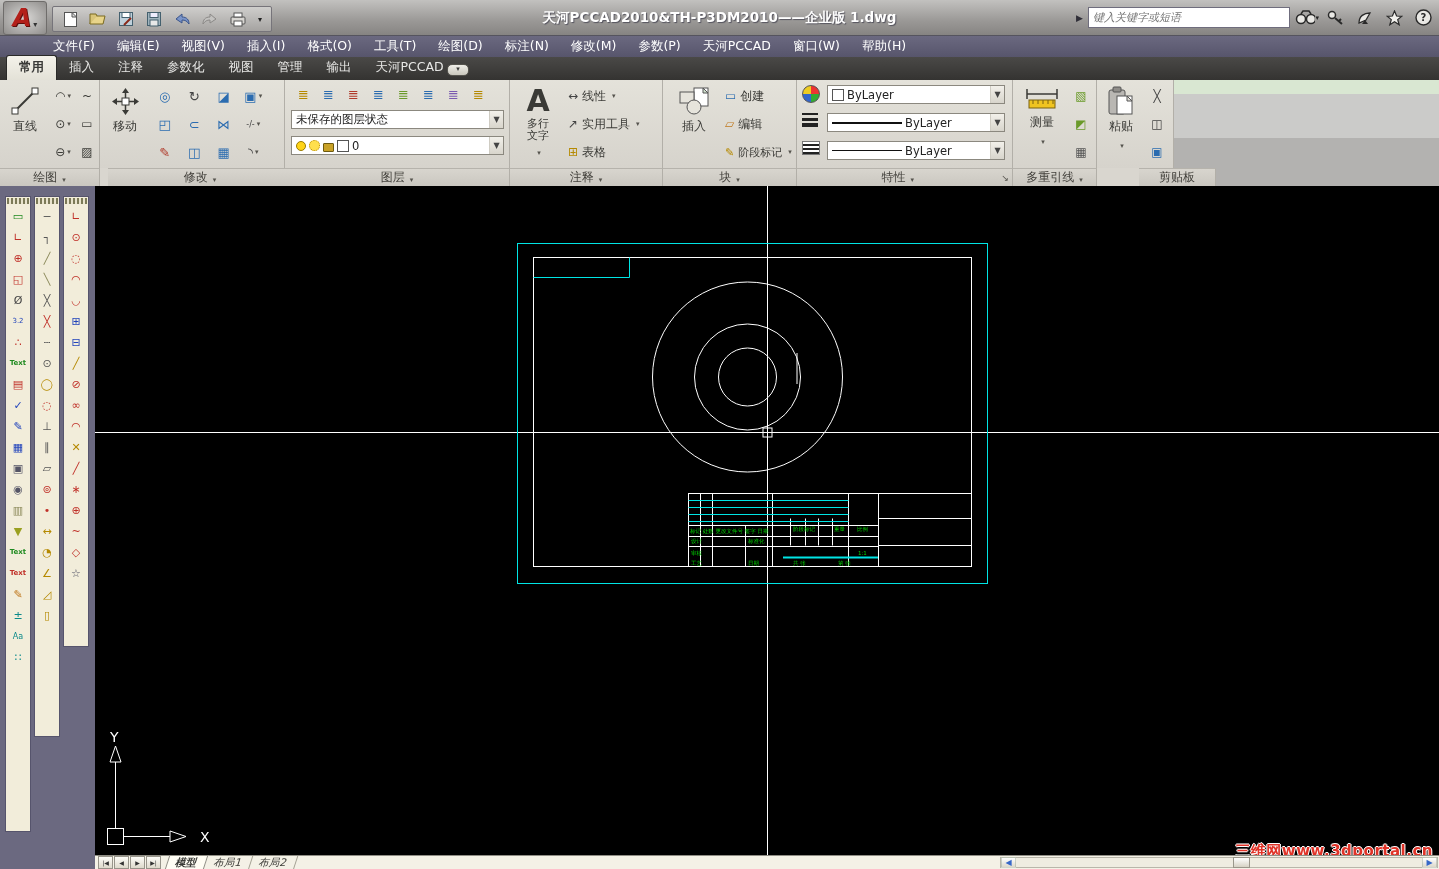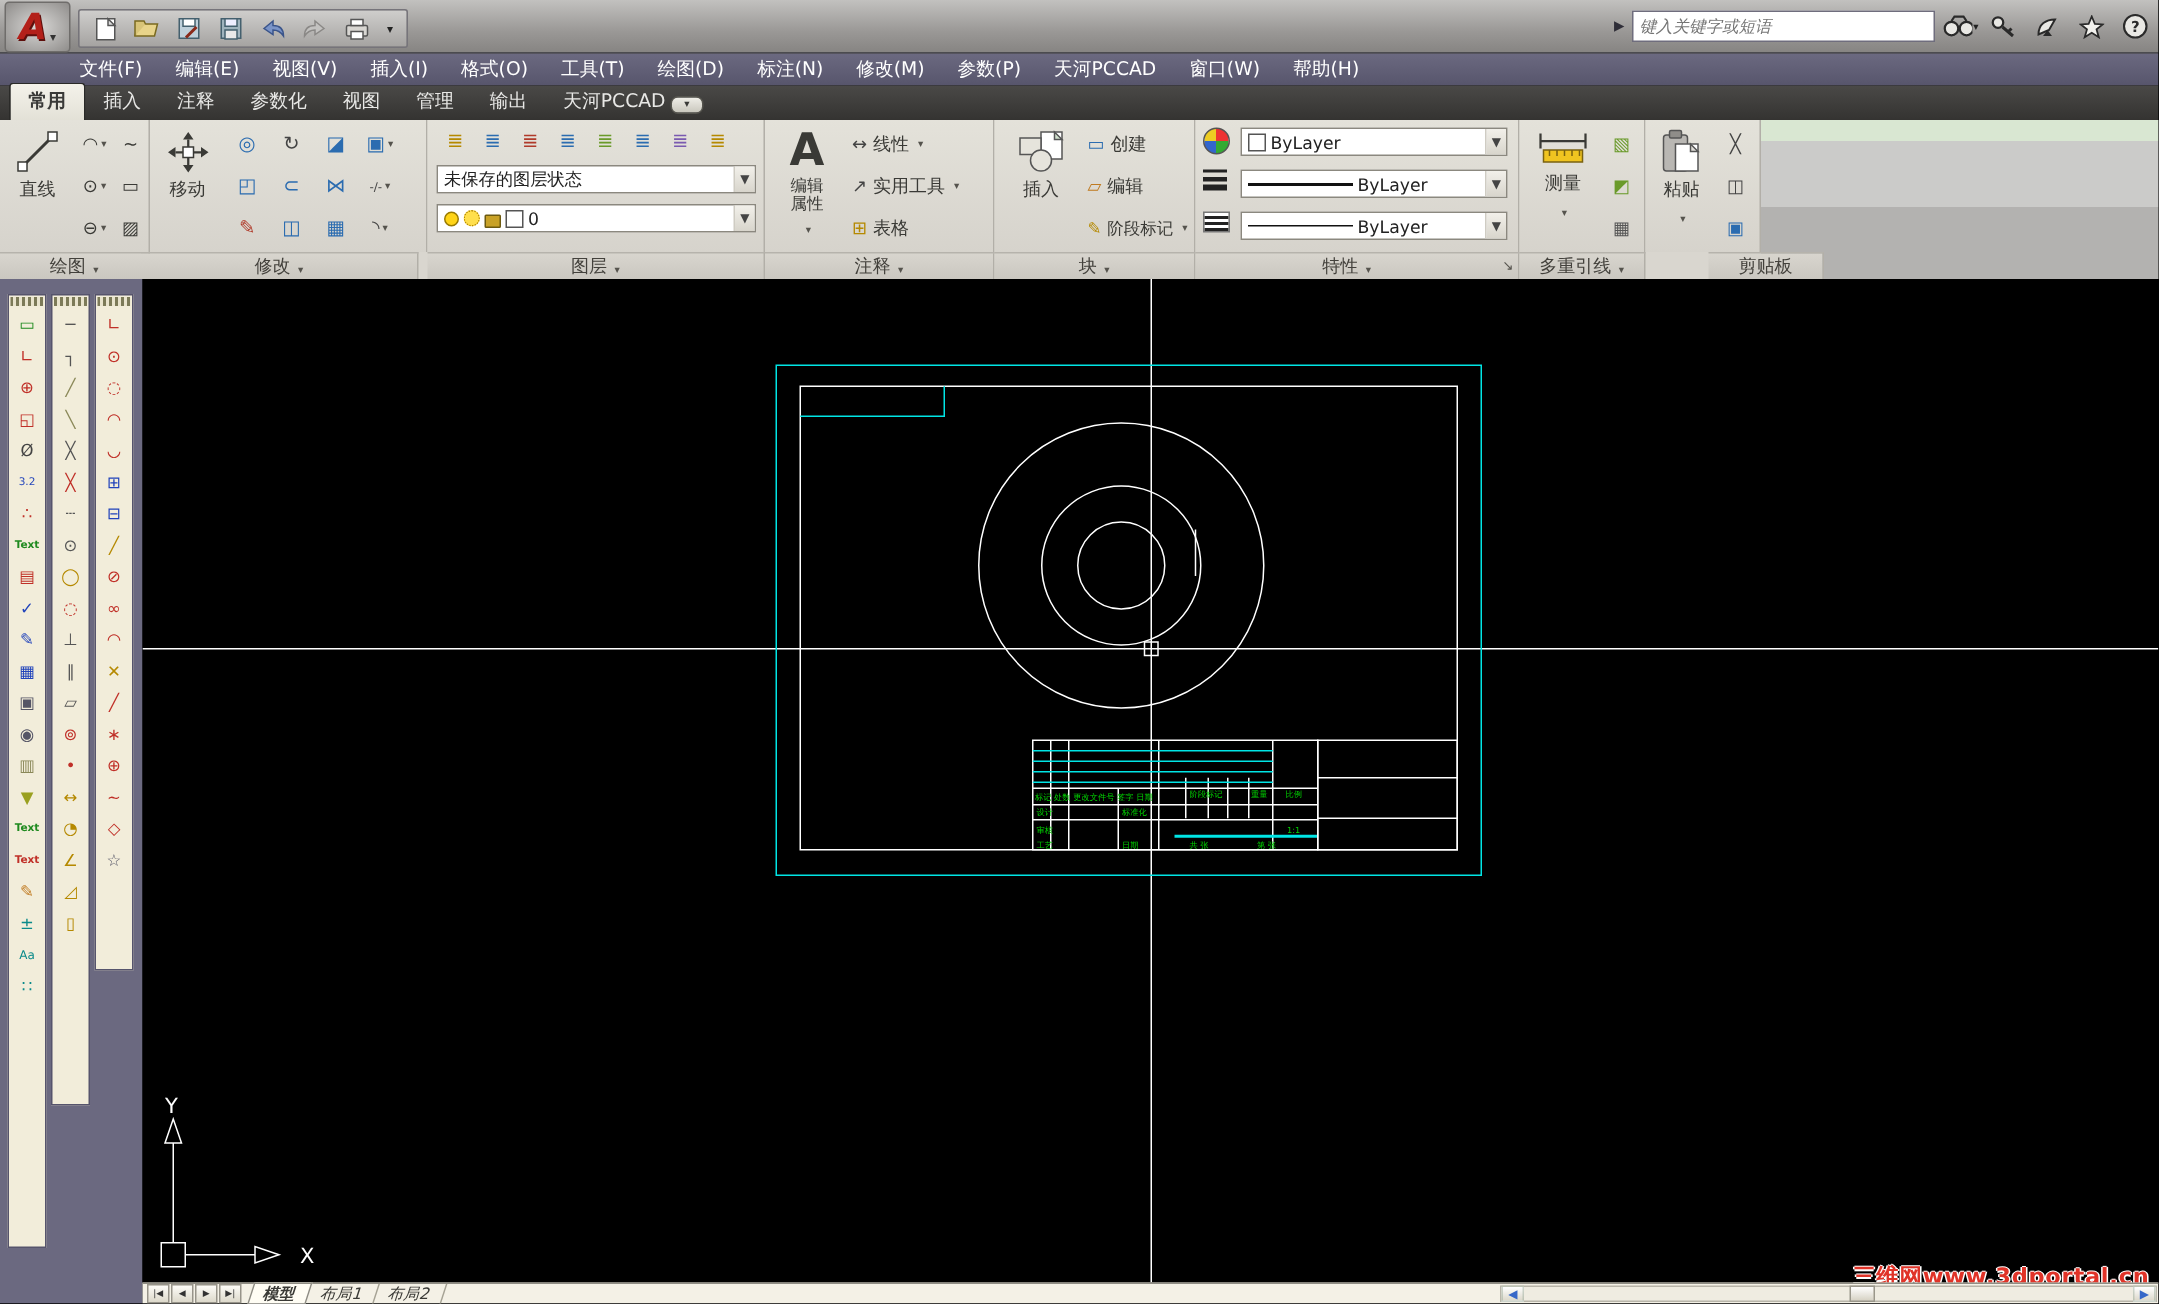--- a/index.html
+++ b/index.html
@@ -147,20 +147,21 @@
       </span>
     <span class="qbtn">
       <svg width="18" height="16">
           <rect x="2" y="6" width="14" height="7" rx="1" fill="#d8d6d2" stroke="#555"></rect>
           <rect x="5" y="2" width="8" height="4" fill="#fff" stroke="#555"></rect>
           <rect x="5" y="10" width="8" height="5" fill="#fff" stroke="#555"></rect>
         </svg>
       </span>
     <span class="qbtn" style="width:10px;font-size:8px;color:#222;">▾</span>
   </div>
+  <div class="abs wtitle">天河PCCAD2010&amp;TH-P3DM2010——企业版  1.dwg</div>
   <div class="abs infocenter">
     <span class="ic-arrow">▶</span>
     <input class="ic-search" placeholder="键入关键字或短语" style="">
     <span class="icbtn">
       <svg width="22" height="15">
           <circle cx="6" cy="9" r="4.5" fill="#e9e8e4" stroke="#2a2a2a" stroke-width="1.5"></circle>
           <circle cx="16" cy="9" r="4.5" fill="#e9e8e4" stroke="#2a2a2a" stroke-width="1.5"></circle>
           <path d="M6 4 L8 1 L14 1 L16 4" fill="none" stroke="#2a2a2a" stroke-width="1.5"></path>
         </svg>
       <span style="font-size:7px;color:#222;">▾</span>
@@ -266,21 +267,21 @@
         <span class="li-item " style="color: rgb(43, 108, 176);">◰</span>
         <span class="li-item " style="color: rgb(43, 108, 176);">⊂</span>
         <span class="li-item " style="color: rgb(43, 108, 176);">⋈</span>
         <span class="li-item dd" style="color: rgb(68, 68, 68); font-size: 8px;">-/-</span>
         <span class="li-item " style="color: rgb(176, 58, 42);">✎</span>
         <span class="li-item " style="color: rgb(43, 108, 176);">◫</span>
         <span class="li-item " style="color: rgb(43, 108, 176);">▦</span>
         <span class="li-item dd" style="color: rgb(68, 68, 68);">◝</span>
       </div>
   </div>
-  <div class="pcap" style="left:94px;width:185px;">
+  <div class="pcap" style="left:108px;width:185px;">
     <span>修改</span>
       <span class="dd"></span>
     </div>
 
   <div class="panel" style="left:285px;width:225px;">
     <div class="abs lg-icons" style="left:6px;top:3px;display:flex;">
         <span class="li-item " style="color: rgb(181, 137, 0);">≣</span>
         <span class="li-item " style="color: rgb(43, 108, 176);">≣</span>
         <span class="li-item " style="color: rgb(176, 58, 42);">≣</span>
         <span class="li-item " style="color: rgb(43, 108, 176);">≣</span>
@@ -303,21 +304,21 @@
     </div>
   </div>
   <div class="pcap" style="left:285px;width:225px;">
     <span>图层</span>
       <span class="dd"></span>
     </div>
 
   <div class="panel" style="left:510px;width:153px;">
     <div class="bigbtn" style="left:4px;top:2px;width:48px;height:84px;">
       <span style="font-size:30px;font-weight:bold;line-height:30px;">A</span>
-      <span style="width:26px;text-align:center;font-size:11px;line-height:12px;">编辑属性</span>
+      <span style="width:26px;text-align:center;font-size:11px;line-height:12px;">多行文字</span>
       <span class="dd"></span>
     </div>
     <div class="rowbtn dd" style="left:58px;top:4px;">
       <span style="color:#444;">↔</span>
       <span>线性</span>
       </div>
     <div class="rowbtn dd" style="left:58px;top:32px;">
       <span style="color:#444;">↗</span>
       <span>实用工具</span>
       </div>

